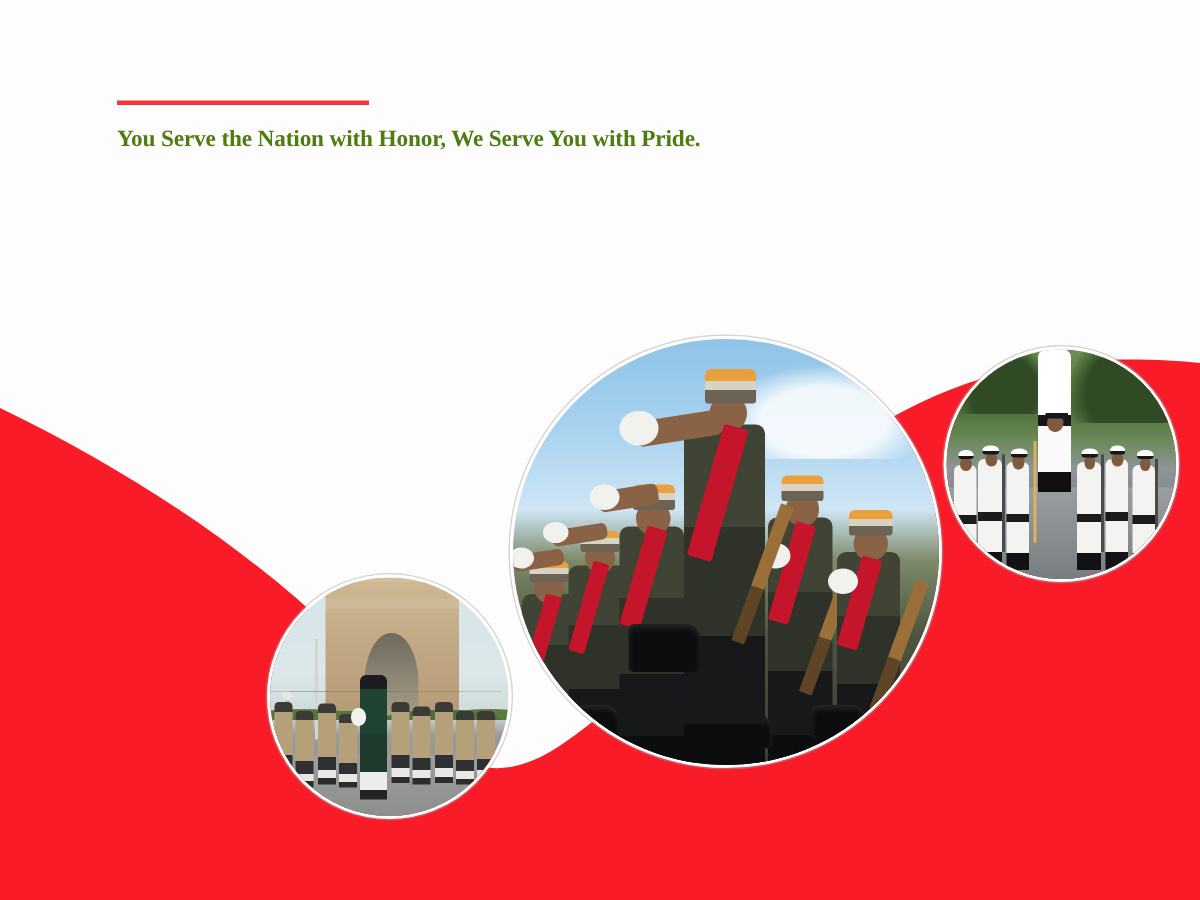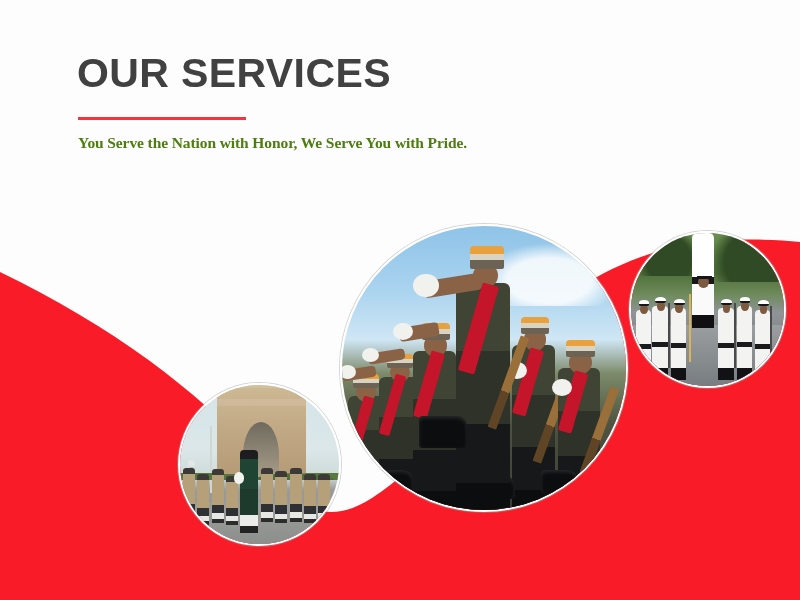--- a/index.html
+++ b/index.html
@@ -319,21 +319,20 @@
                C120,330 210,400 268,470
                C300,512 330,525 372,498
                C430,460 470,400 520,340
                C570,280 650,242 730,240
                C760,239 782,240 800,242
                L800,600 L0,600 Z"></path>
     </svg>
   </div>
 
   <div id="heading-block">
-    <h1 class="headline">OUR SERVICES</h1>
     <div id="divider"></div>
     <p id="subtitle">You Serve the Nation with Honor, We Serve You with Pride.</p>
   </div>
 
   <div class="photo-circle" id="circle-india-gate">
     <div class="scene sc-ig">
       <div class="ig-cornice"></div>
       <div class="ig-arch"></div>
       <div class="ig-flagpole"></div>
       <div class="ig-lamp"></div>

